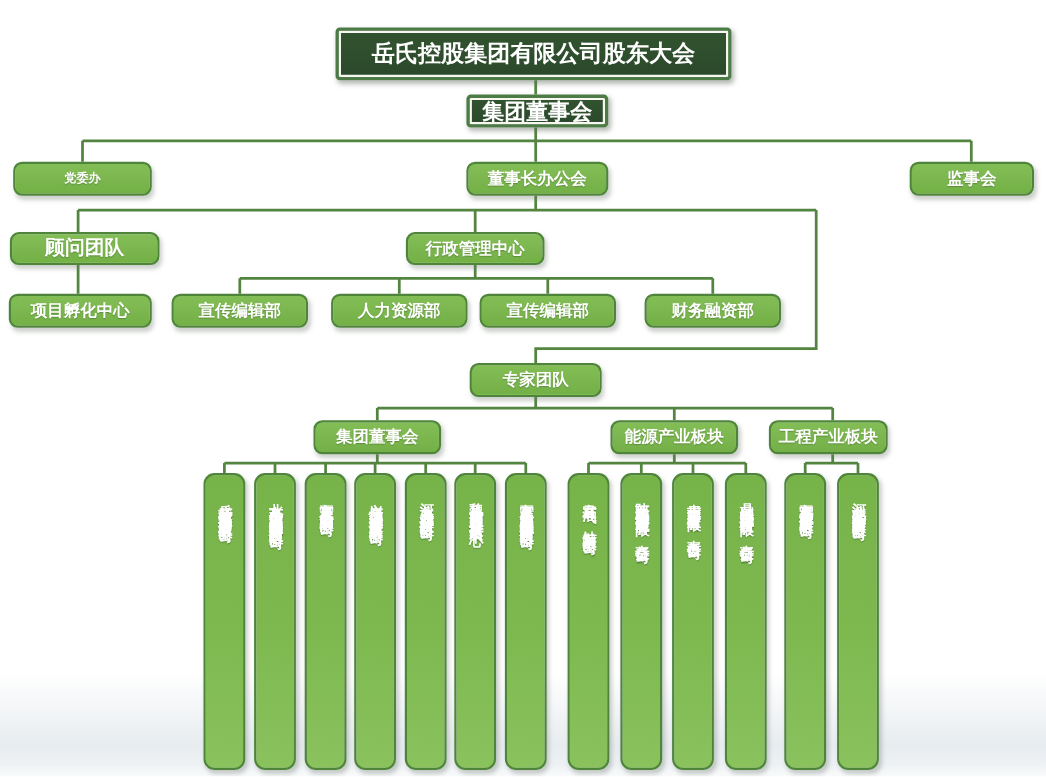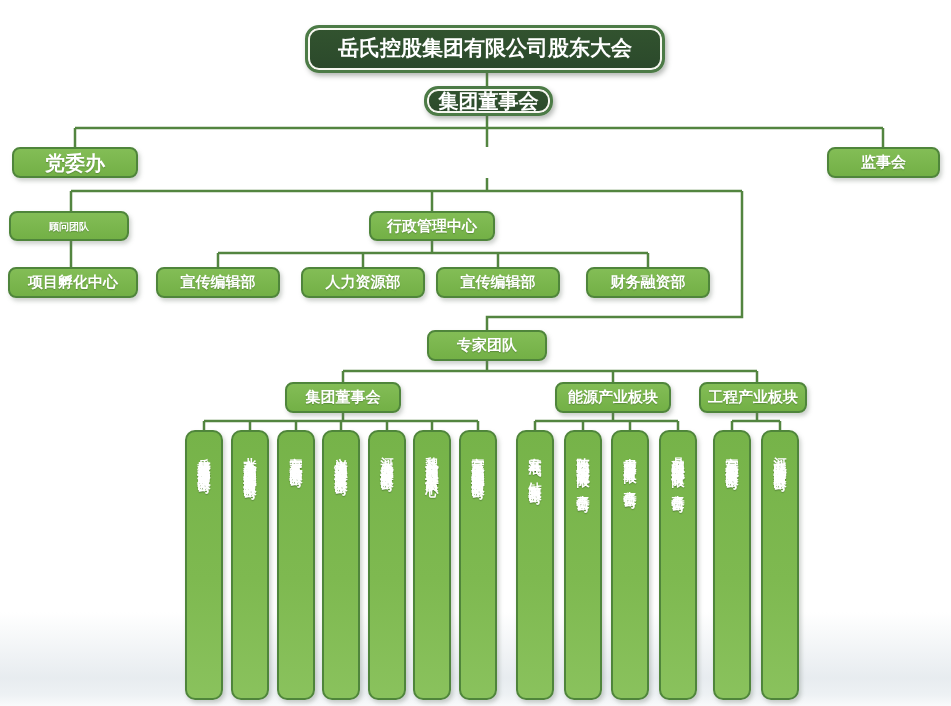--- a/index.html
+++ b/index.html
@@ -21,21 +21,21 @@
   svg.connectors{position:absolute;left:0;top:0;}
   .node{
     position:absolute;box-sizing:border-box;
     display:flex;align-items:center;justify-content:center;
     color:#ffffff;font-weight:bold;text-align:center;
     line-height:1.1;white-space:nowrap;
   }
   .dark{
     background:linear-gradient(180deg,#32532f 0%,#2b492b 100%);
     border:3px solid #4c7b46;
-    border-radius:14px;
+    border-radius:4px;
     box-shadow:inset 0 0 0 2px #f6f7f0, 2px 3px 5px rgba(90,100,90,0.45);
   }
   .green{
     background:linear-gradient(180deg,#83bd56 0%,#73b046 100%);
     border:2.5px solid #4f853b;
     border-radius:8px;
     box-shadow:2px 3px 4px rgba(110,120,110,0.35);
     text-shadow:0 1px 1px rgba(40,70,30,0.35);
   }
   .company{
@@ -83,24 +83,25 @@
       M757 413 V421 M732 421 H780
       M204 421 V430 M250 421 V430 M296 421 V430 M341 421 V430 M387 421 V430 M432 421 V430 M478 421 V430
       M535 421 V430 M583 421 V430 M630 421 V430 M678 421 V430
       M732 421 V430 M780 421 V430"></path>
   </svg>
 
   <div class="node dark" style="left:305px;top:25px;width:360px;height:48px;font-size:21px">岳氏控股集团有限公司股东大会</div>
 
   <div class="node dark" style="left:424px;top:86px;width:129px;height:30px;font-size:20px">集团董事会</div>
 
-  <div class="node green" style="left:12px;top:147px;width:126px;height:31px;font-size:20px">党委办</div>
+  <div class="node green" style="left:12px;top:147px;width:126px;height:31px;font-size:11px">党委办</div>
+  <div class="node green" style="left:424px;top:147px;width:129px;height:31px;font-size:15px">董事长办公会</div>
   <div class="node green" style="left:827px;top:147px;width:113px;height:31px;font-size:15px">监事会</div>
 
-  <div class="node green" style="left:9px;top:211px;width:120px;height:30px;font-size:10px">顾问团队</div>
+  <div class="node green" style="left:9px;top:211px;width:136px;height:30px;font-size:18px">顾问团队</div>
   <div class="node green" style="left:369px;top:211px;width:126px;height:30px;font-size:15px">行政管理中心</div>
 
   <div class="node green" style="left:8px;top:267px;width:130px;height:31px;font-size:15px">项目孵化中心</div>
   <div class="node green" style="left:156px;top:267px;width:124px;height:31px;font-size:15px">宣传编辑部</div>
   <div class="node green" style="left:301px;top:267px;width:124px;height:31px;font-size:15px">人力资源部</div>
   <div class="node green" style="left:436px;top:267px;width:124px;height:31px;font-size:15px">宣传编辑部</div>
   <div class="node green" style="left:427px;top:330px;width:120px;height:31px;font-size:15px">专家团队</div>
 
   <div class="node green" style="left:586px;top:267px;width:124px;height:31px;font-size:15px">财务融资部</div>
 

